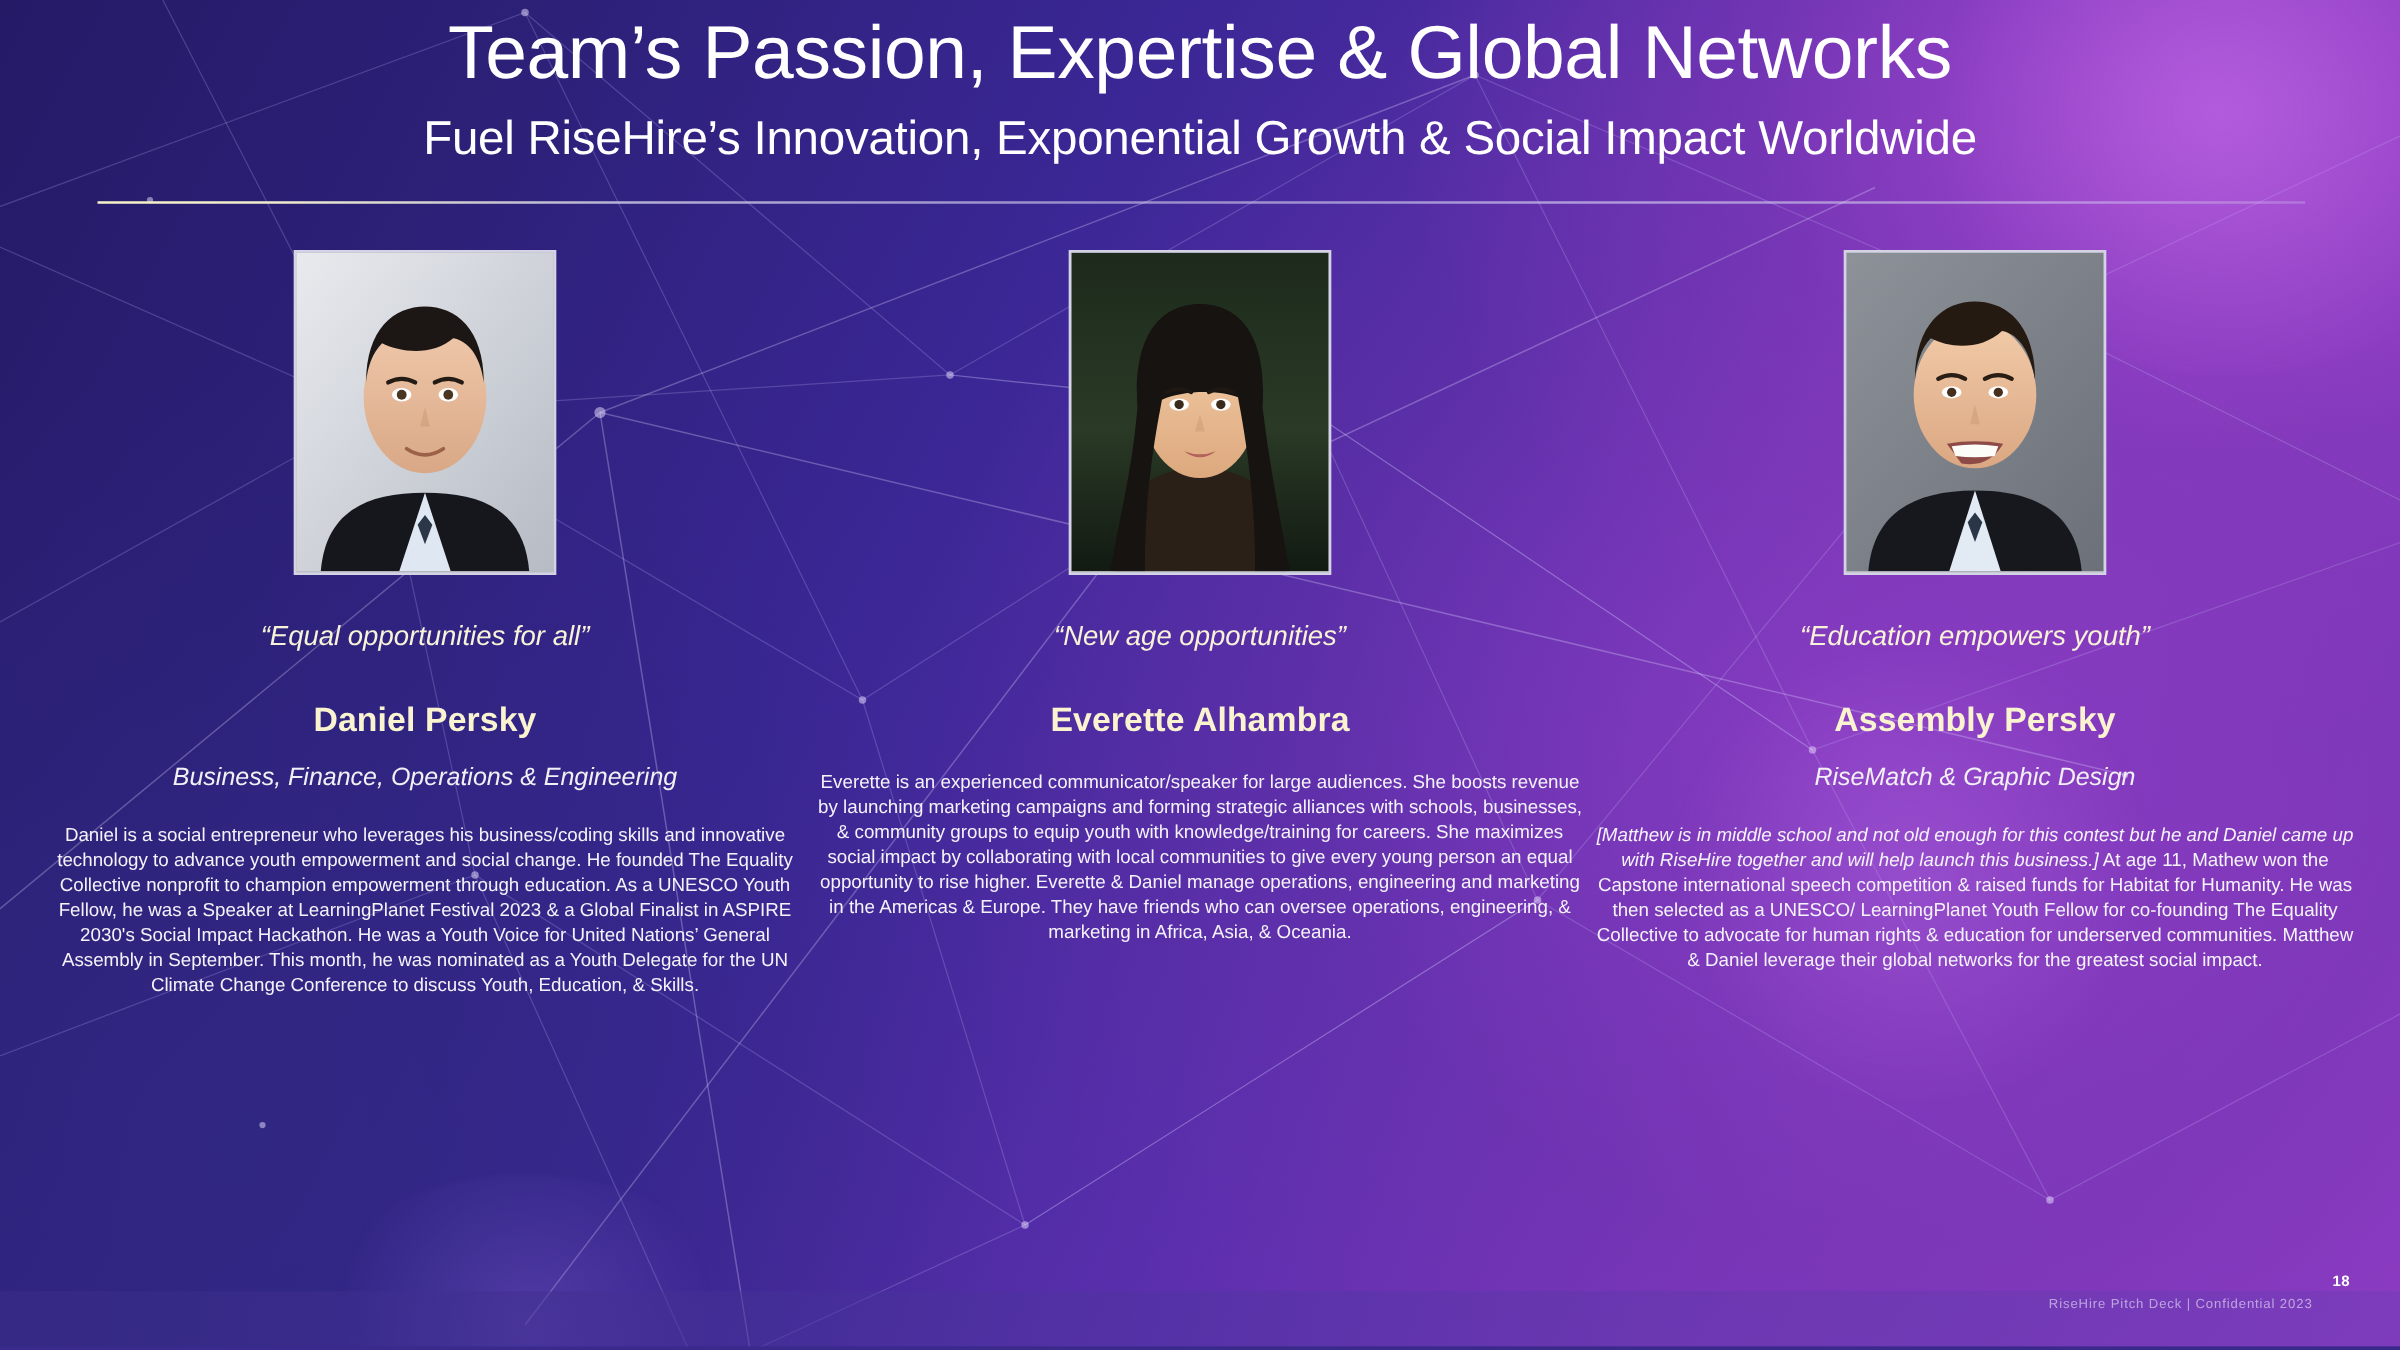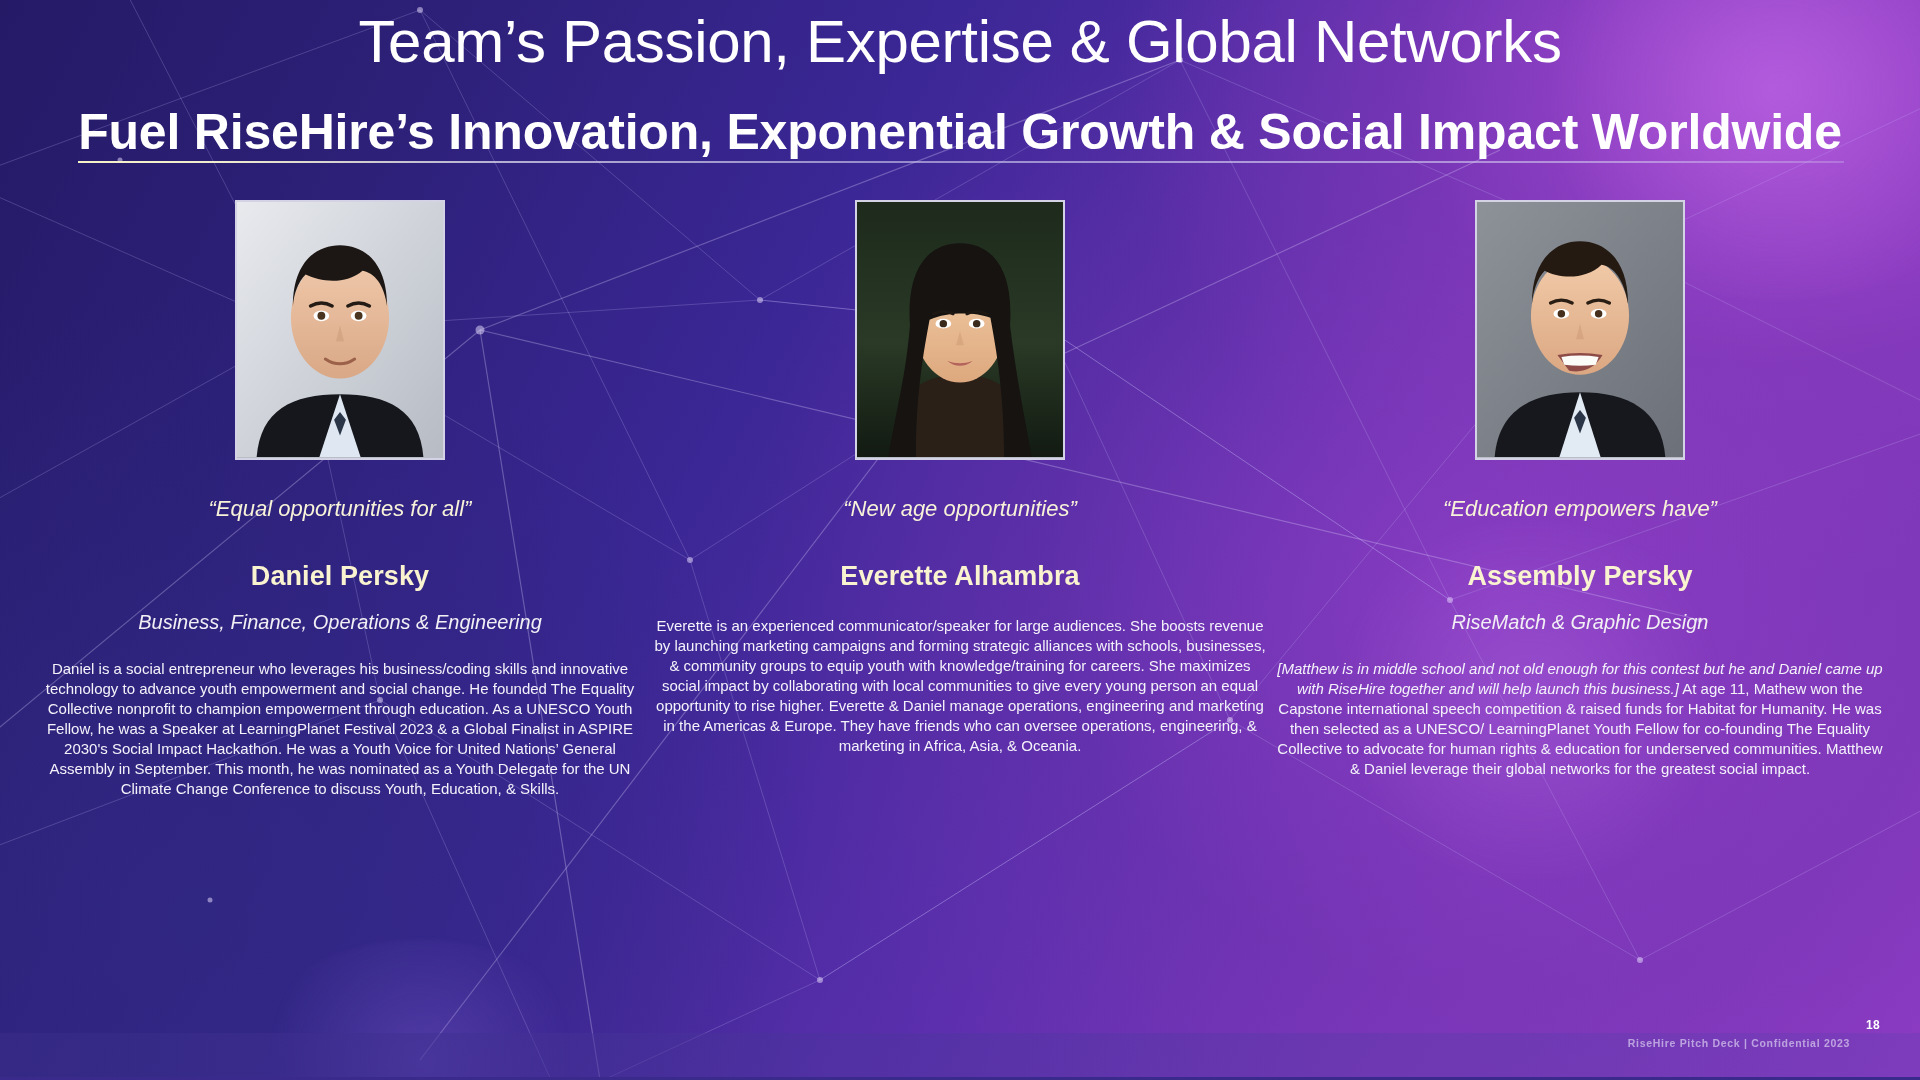--- a/index.html
+++ b/index.html
@@ -28,22 +28,22 @@
   }
 
   
   .header { position:absolute; top:0; left:0; width:1920px; text-align:center; }
   .title {
     margin-top:10px;
     font-size:60px; line-height:1.08; font-weight:400; color:#ffffff;
     letter-spacing:-0.3px;
   }
   .subtitle {
-    margin-top:29px;
-    font-size:50px; line-height:1.12; font-weight:700; color:#ffffff;
+    margin-top:15px;
+    font-size:38px; line-height:1.12; font-weight:400; color:#ffffff;
     letter-spacing:-0.2px;
   }
   .divider {
     position:absolute; top:161px; left:78px; width:1766px; height:2px;
     background:linear-gradient(90deg,#f6f3c8 0%, #efeccf 8%, rgba(225,222,240,0.75) 24%, rgba(205,200,235,0.62) 46%, rgba(206,198,238,0.70) 66%, rgba(214,206,240,0.55) 88%, rgba(210,202,238,0.30) 100%);
   }
 
   
   .cols {
     position:absolute; top:200px; left:0; width:1920px;
@@ -86,21 +86,21 @@
   .footerband {
     position:absolute; left:0; bottom:0; width:1920px; height:44px;
     background:linear-gradient(90deg, rgba(56,44,136,0.55) 0%, rgba(70,50,152,0.5) 35%, rgba(92,58,170,0.45) 70%, rgba(104,62,180,0.4) 100%);
   }
   .footer {
     position:absolute; right:40px; bottom:28px;
     display:flex; align-items:center; gap:16px;
   }
   .footer-text {
     font-size:10.5px; letter-spacing:0.7px; color:rgba(232,226,248,0.62);
-    font-weight:700;
+    font-weight:400;
     margin-top:36px;
   }
   .footer-page {
     font-size:12px; font-weight:700; color:#ffffff; letter-spacing:0.3px;
   }
 </style>
 </head>
 <body>
 
 <div id="slide">
@@ -249,21 +249,21 @@
           <ellipse cx="124" cy="114" rx="8" ry="5" fill="#fff"></ellipse>
           <circle cx="86" cy="114" r="3.8" fill="#46301d"></circle>
           <circle cx="124" cy="114" r="3.8" fill="#46301d"></circle>
           <path d="M75 103 Q86 97 97 103" stroke="#2a1e14" stroke-width="3.4" fill="none" stroke-linecap="round"></path>
           <path d="M113 103 Q124 97 135 103" stroke="#2a1e14" stroke-width="3.4" fill="none" stroke-linecap="round"></path>
           <path d="M105 124 L101 140 L109 140 Z" fill="#cb9874" opacity="0.5"></path>
           <path d="M82 156 Q105 152 128 156 Q116 176 94 172 Z" fill="#8d4a46"></path>
           <path d="M86 158 Q105 155 124 158 L121 166 Q105 168 89 166 Z" fill="#fbfbf7"></path>
         </svg>
       </div>
-      <div class="quote">“Education empowers have”</div>
+      <div class="quote">“Education empowers youth”</div>
       <div class="name">Assembly Persky</div>
       <div class="role">RiseMatch &amp; Graphic Design</div>
       <div class="bio"><em>[Matthew is in middle school and not old enough for this contest but he and Daniel came up with RiseHire together and will help launch this business.]</em><span> At age 11, Mathew won the Capstone international speech competition &amp; raised funds for Habitat for Humanity. He was then selected as a UNESCO/ LearningPlanet Youth Fellow for co-founding The Equality Collective to advocate for human rights &amp; education for underserved communities. Matthew &amp; Daniel leverage their global networks for the greatest social impact.</span></div>
     </div>
 
   </div>
 
   <div class="footerband"></div>
   <div class="footer">
     <span class="footer-text">RiseHire Pitch Deck | Confidential 2023</span>

